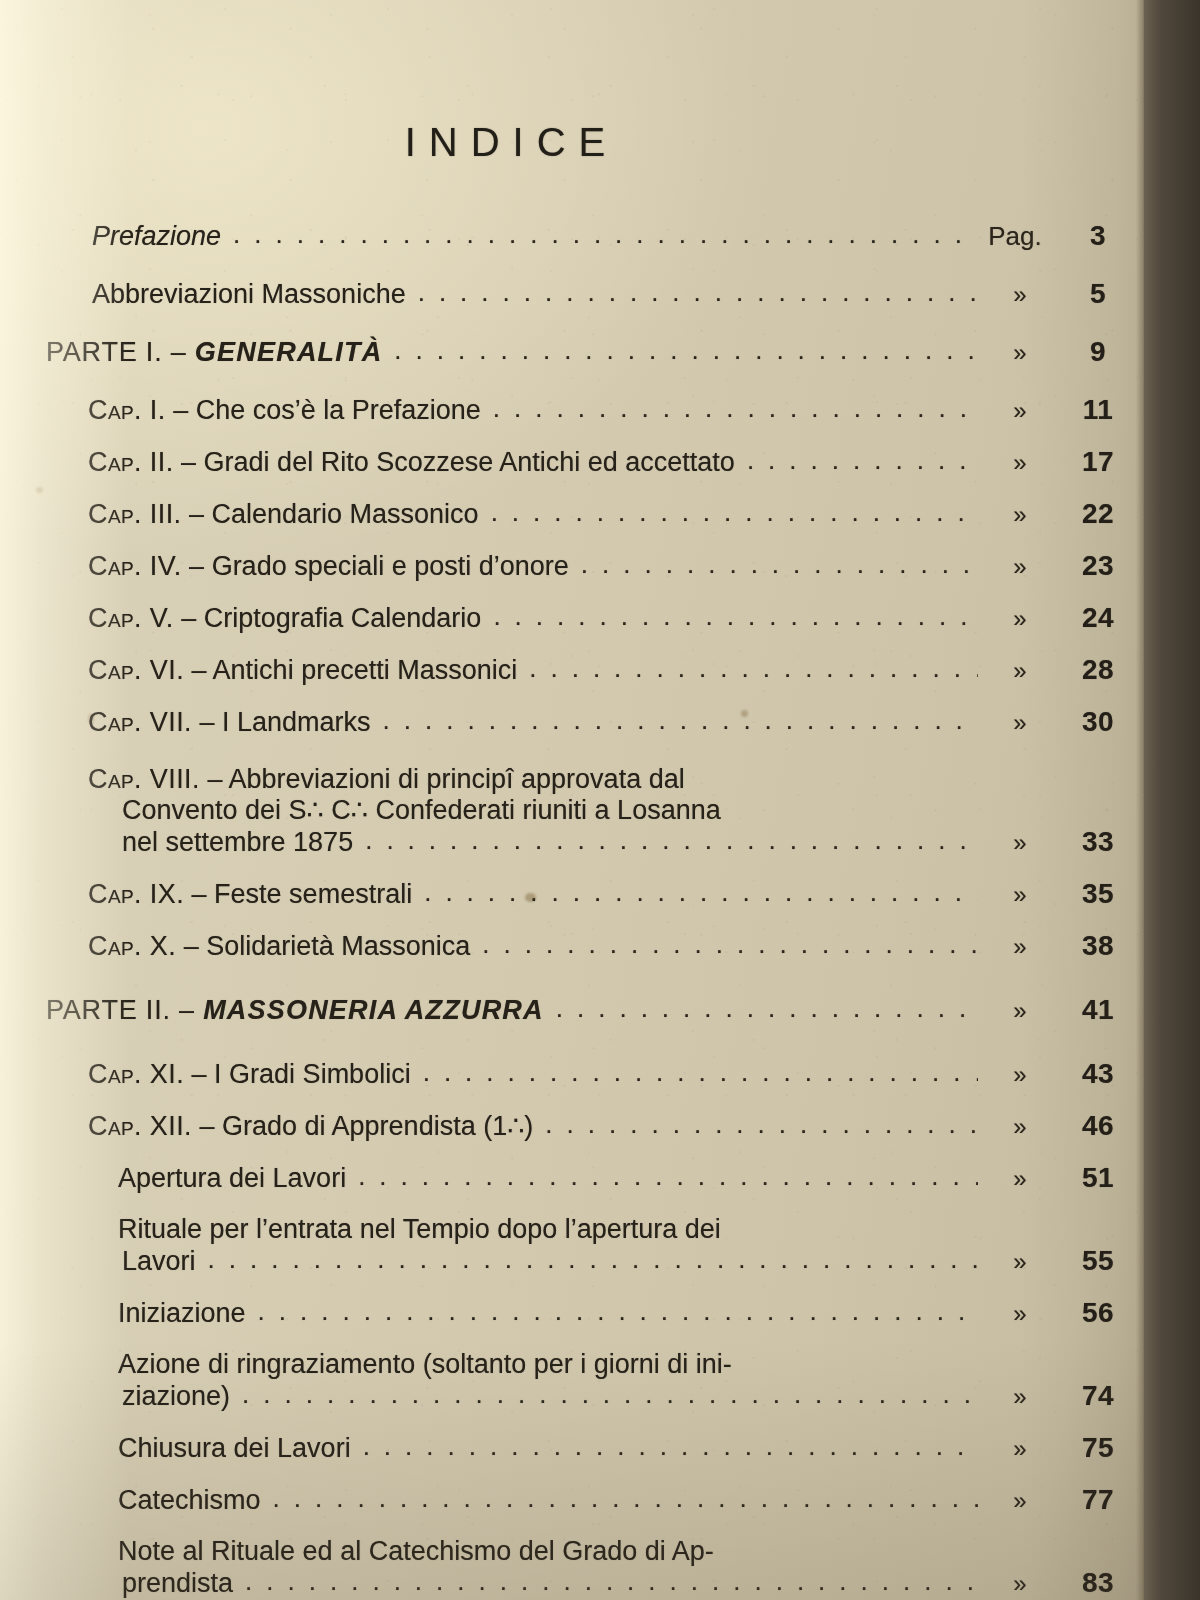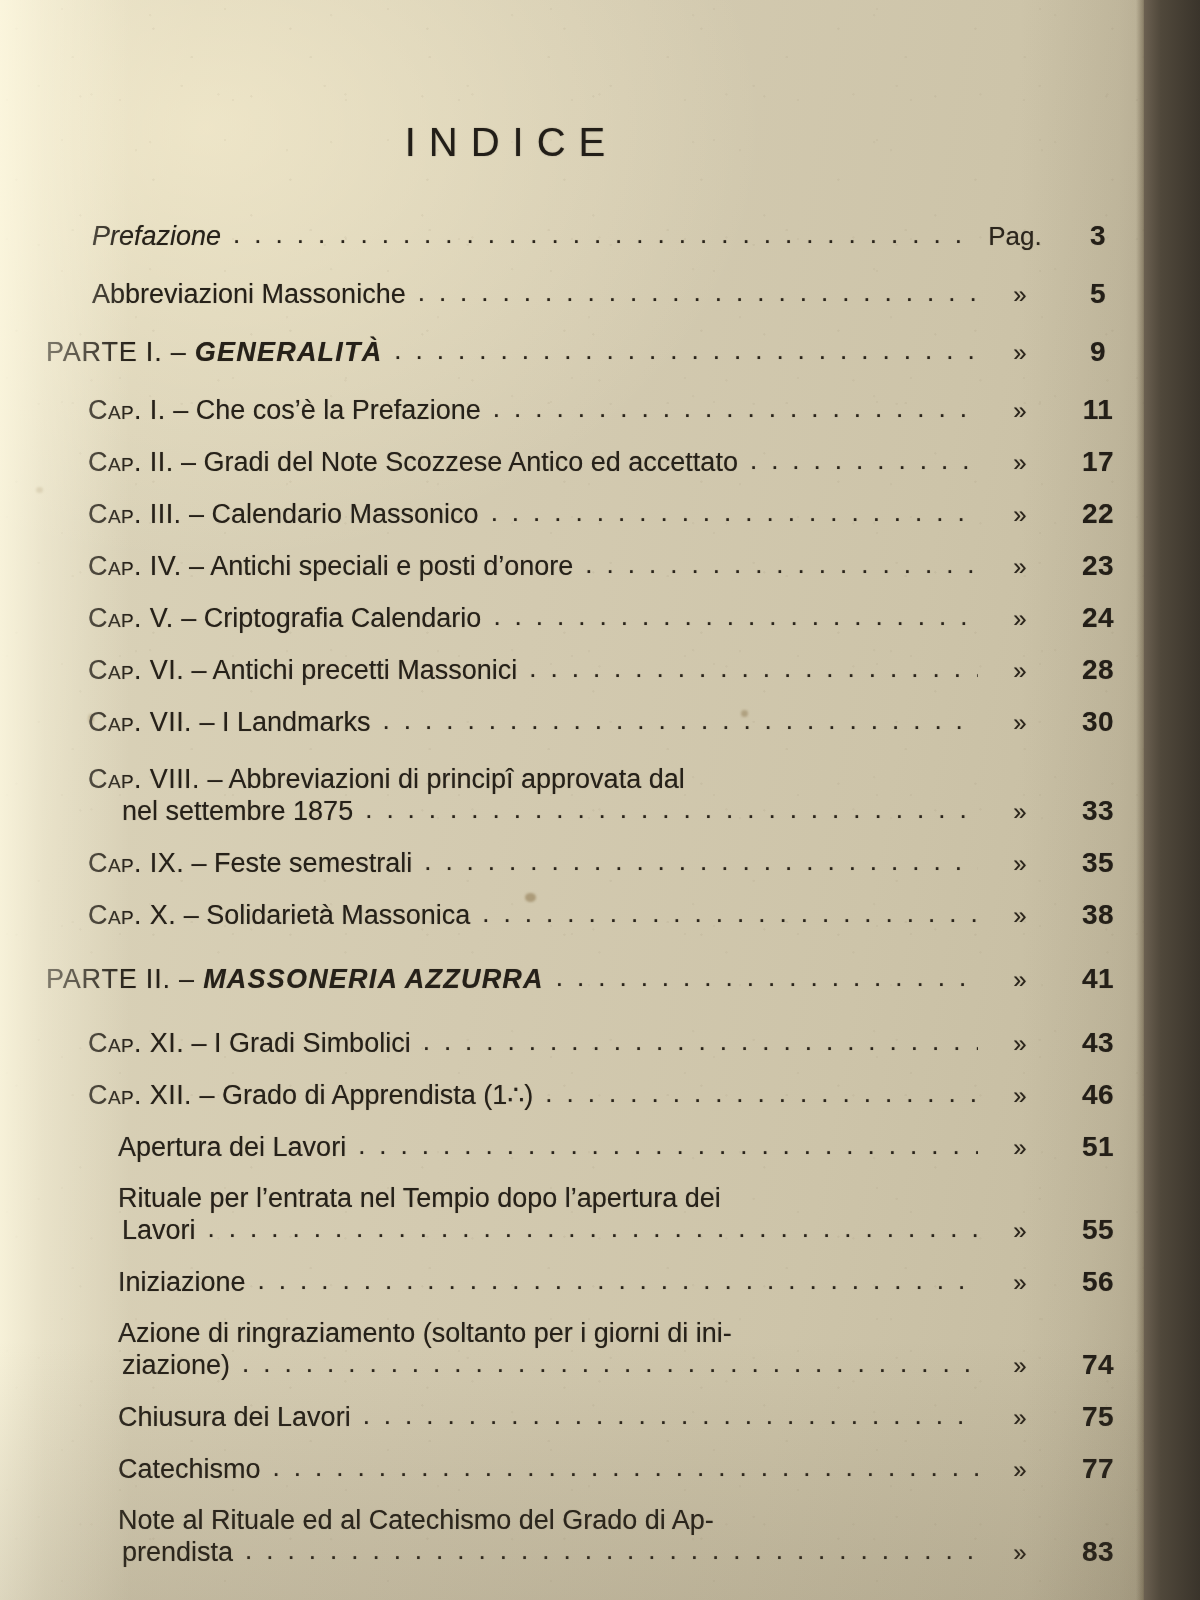--- a/index.html
+++ b/index.html
@@ -216,33 +216,33 @@
         <span class="mark">»</span>
         <span class="pg">9</span>
       </div>
       <div class="row lvl-cap">
         <span class="lbl"><span class="sc">Cap. I.</span><span> – </span><span>Che cos’è la Prefazione</span></span>
         <span class="leaders">............................................................</span>
         <span class="mark">»</span>
         <span class="pg">11</span>
       </div>
       <div class="row lvl-cap">
-        <span class="lbl"><span class="sc">Cap. II.</span><span> – </span><span>Gradi del Note Scozzese Antico ed accettato</span></span>
+        <span class="lbl"><span class="sc">Cap. II.</span><span> – </span><span>Gradi del Rito Scozzese Antichi ed accettato</span></span>
         <span class="leaders">............................................................</span>
         <span class="mark">»</span>
         <span class="pg">17</span>
       </div>
       <div class="row lvl-cap">
         <span class="lbl"><span class="sc">Cap. III.</span><span> – </span><span>Calendario Massonico</span></span>
         <span class="leaders">............................................................</span>
         <span class="mark">»</span>
         <span class="pg">22</span>
       </div>
       <div class="row lvl-cap">
-        <span class="lbl"><span class="sc">Cap. IV.</span><span> – </span><span>Antichi speciali e posti d’onore</span></span>
+        <span class="lbl"><span class="sc">Cap. IV.</span><span> – </span><span>Grado speciali e posti d’onore</span></span>
         <span class="leaders">............................................................</span>
         <span class="mark">»</span>
         <span class="pg">23</span>
       </div>
       <div class="row lvl-cap">
         <span class="lbl"><span class="sc">Cap. V.</span><span> – </span><span>Criptografia Calendario</span></span>
         <span class="leaders">............................................................</span>
         <span class="mark">»</span>
         <span class="pg">24</span>
       </div>
@@ -253,20 +253,26 @@
         <span class="pg">28</span>
       </div>
       <div class="row lvl-cap gap-lg">
         <span class="lbl"><span class="sc">Cap. VII.</span><span> – </span><span>I Landmarks</span></span>
         <span class="leaders">............................................................</span>
         <span class="mark">»</span>
         <span class="pg">30</span>
       </div>
       <div class="row lvl-cap tight">
         <span class="lbl"><span class="sc">Cap. VIII.</span><span> – </span><span>Abbreviazioni di principî approvata dal</span></span>
+        <span class="leaders"></span>
+        <span class="mark blank"></span>
+        <span class="pg blank"></span>
+      </div>
+      <div class="row lvl-cont tight">
+        <span class="lbl">Convento dei S∴ C∴ Confederati riuniti a Losanna</span>
         <span class="leaders"></span>
         <span class="mark blank"></span>
         <span class="pg blank"></span>
       </div>
       <div class="row lvl-cont">
         <span class="lbl">nel settembre 1875</span>
         <span class="leaders">............................................................</span>
         <span class="mark">»</span>
         <span class="pg">33</span>
       </div>

